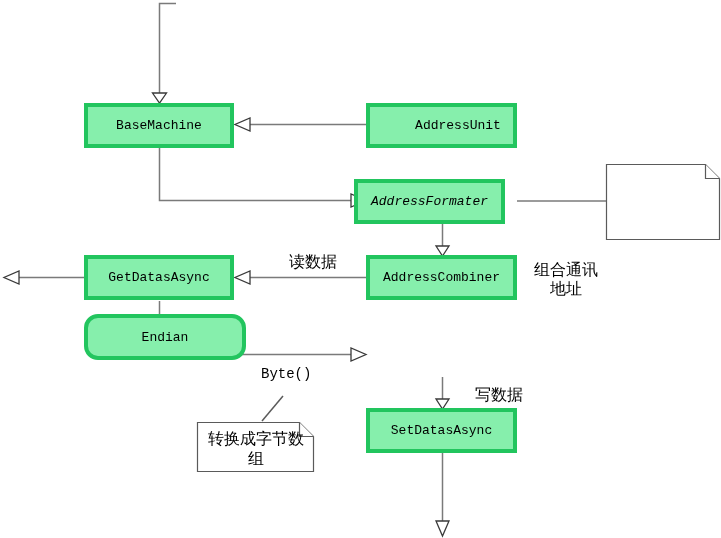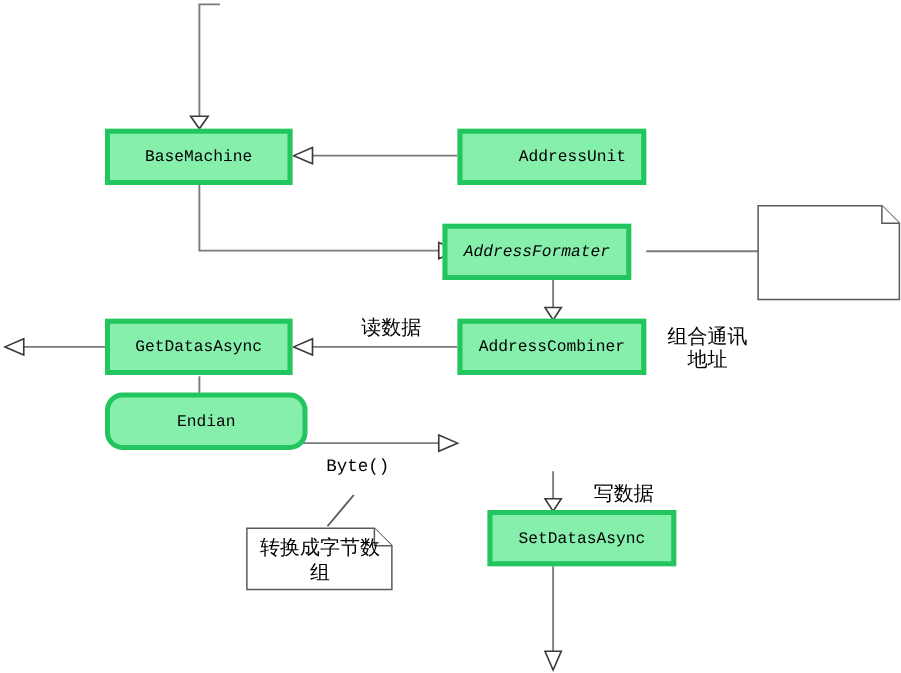--- a/index.html
+++ b/index.html
@@ -35,21 +35,21 @@
   }
   .mono{font-family:"Liberation Mono","DejaVu Sans Mono",monospace;font-size:14px;}
   
   #n-basemachine{left:84px;top:103px;width:150px;}
   #n-addressunit{left:366px;top:103px;padding-left:33px;}
   #n-addressformater{left:354px;top:179px;font-style:italic;}
   #n-getdatasasync{left:84px;top:255px;width:150px;}
   #n-addresscombiner{left:366px;top:255px;}
   #n-endian{left:84px;top:314px;width:162px;height:46px;border-radius:14px;}
   #n-setvaluechange{left:366px;top:331px;}
-  #n-setdatasasync{left:366px;top:408px;margin-left:24px;}
+  #n-setdatasasync{left:366px;top:408px;}
   
   #t-note-formater{left:611px;top:170px;width:98px;}
   #t-note-endian{left:207px;top:429px;width:98px;text-align:center;line-height:20px;}
   
   #l-read{left:277px;top:252px;margin-left:12px;}
   #l-combine{left:531px;top:260px;width:70px;text-align:center;word-break:break-all;line-height:19px;}
   #l-byte{left:261px;top:366px;text-align:center;}
   #l-write{left:475px;top:385px;}
 </style>
 </head>

